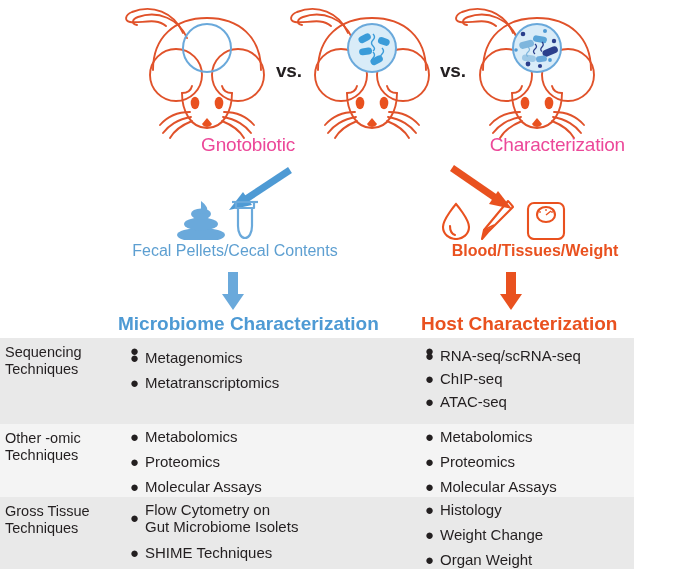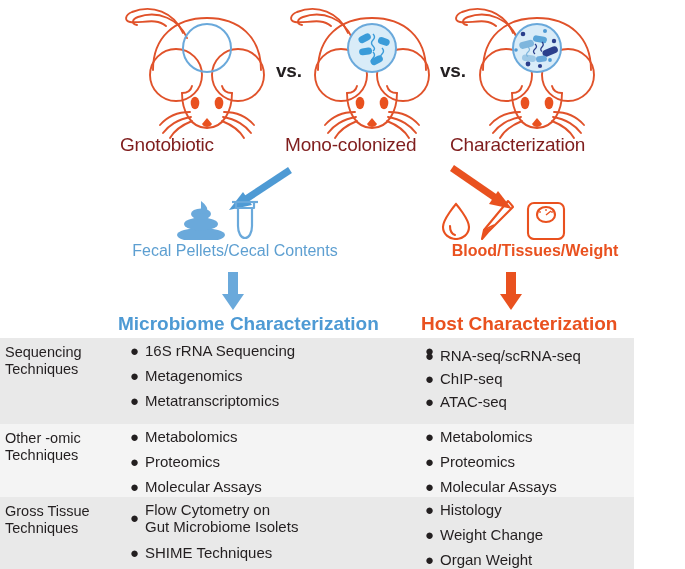--- a/index.html
+++ b/index.html
@@ -15,21 +15,21 @@
 
   
   .mice-row{position:absolute;left:0;top:0;width:685px;height:170px;}
   .mouse-unit{position:absolute;top:0;width:175px;height:170px;}
   .mouse-unit.m1{left:120px;}
   .mouse-unit.m2{left:285px;}
   .mouse-unit.m3{left:450px;}
   .mouse-svg{position:absolute;left:0;top:0;}
   .mouse-label{
     position:absolute;left:0;top:134px;width:175px;
-    text-align:left;font-size:19px;color:#7f1d1d;
+    text-align:right;font-size:19px;color:#ec4899;
     letter-spacing:-0.2px;white-space:nowrap;
   }
   .vs{
     position:absolute;top:60px;font-size:19px;font-weight:bold;
     color:#231f20;letter-spacing:-0.2px;
   }
   .vs.v1{left:276px;}
   .vs.v2{left:440px;}
 
   
@@ -155,21 +155,20 @@
             <rect x="85" y="57" width="13" height="7" rx="3.5" transform="rotate(-28 91 60)"></rect>
             <rect x="93" y="38" width="12" height="7" rx="3.5" transform="rotate(20 99 41)"></rect>
           </g>
           <g fill="none" stroke="#3b9cd9" stroke-width="1.4">
             <path d="M88,34 q3,3 0,6 q-3,3 0,6 q3,3 0,5"></path>
             <path d="M88,52 q3,3 0,6 q-3,3 0,5"></path>
             <path d="M97,48 q3,3 0,6 q-3,3 0,5"></path>
           </g>
         </g>
       </svg>
-      <div class="mouse-label">Mono-colonized</div>
     </div>
 
     <div class="mouse-unit m3">
       <svg class="mouse-svg" width="175" height="140" viewBox="0 0 175 140">
         <g fill="none" stroke="#e0522a" stroke-width="1.9" stroke-linecap="round">
           <path d="M63,33 C54,12 32,4 12,12 C5,15 4,21 10,22 C20,24 36,17 46,26"></path>
           <path d="M67,38 C59,19 38,10 18,17 C12,19 11,24 17,25"></path>
           <path d="M33,70 C33,37 55,18 87,18 C119,18 141,37 141,70"></path>
           <circle cx="56" cy="75" r="26"></circle>
           <circle cx="118" cy="75" r="26"></circle>
@@ -299,21 +298,21 @@
   <div class="sect-head micro">Microbiome Characterization</div>
 
   <div class="tbl">
 
     <div class="trow r1">
       <div class="rowlabel">
         <div>Sequencing</div>
         <div>Techniques</div>
       </div>
       <div class="collist c1">
-        <div class="item"><span class="bul">●</span><span>16S rRNA Sequencing</span></div>
+        <div class="item"><span class="bul">●</span></div>
         <div class="item"><span class="bul">●</span><span>Metagenomics</span></div>
         <div class="item"><span class="bul">●</span><span>Metatranscriptomics</span></div>
       </div>
       <div class="collist c2">
         <div class="item tight"><span class="bul">●</span></div>
         <div class="item tight"><span class="bul">●</span><span>RNA-seq/scRNA-seq</span></div>
         <div class="item tight"><span class="bul">●</span><span>ChIP-seq</span></div>
         <div class="item tight"><span class="bul">●</span><span>ATAC-seq</span></div>
       </div>
     </div>

